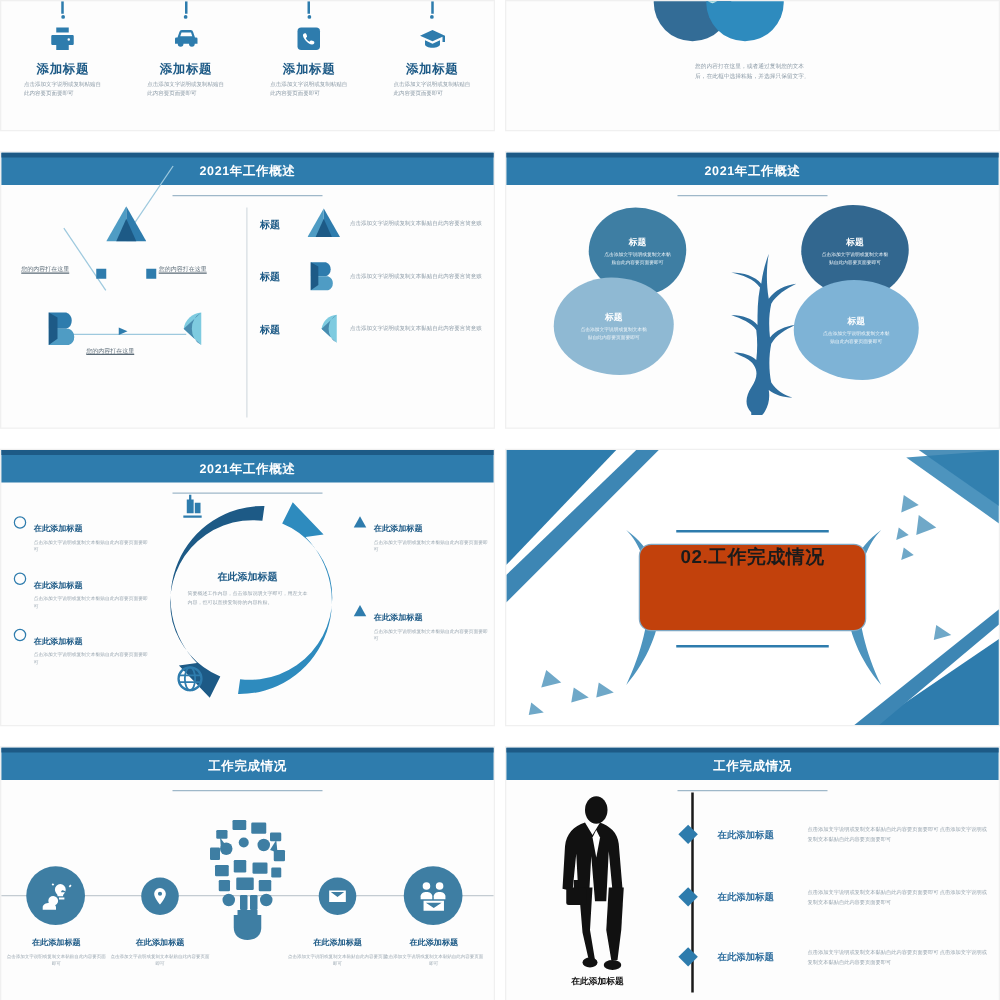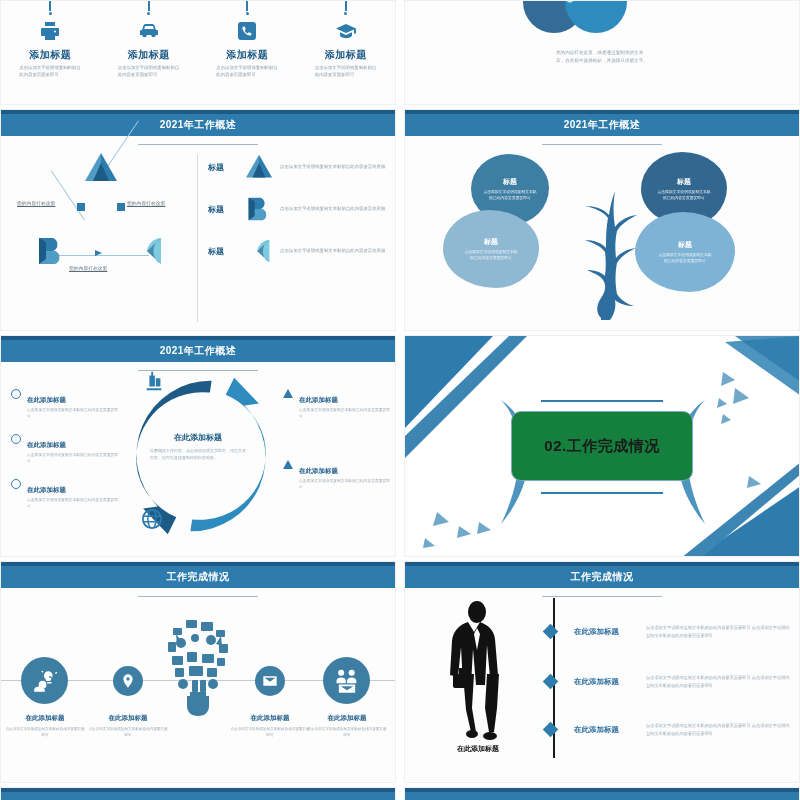--- a/index.html
+++ b/index.html
@@ -7,21 +7,21 @@
   body{
     width:800px;height:800px;overflow:hidden;
     background:#ffffff;
     font-family:"Liberation Sans","DejaVu Sans",sans-serif;
   }
   .grid{
     width:800px;height:800px;
     display:grid;
     grid-template-columns:396px 396px;
     grid-template-rows:105px 222px 222px 222px 40px;
-    gap:4px 8px;
+    gap:16px 8px;
     background:#ffffff;
     box-sizing:border-box;
   }
   .slide{
     position:relative;
     background:#fdfdfd;
     overflow:hidden;
     border:1px solid #f0f0f0;
     box-sizing:border-box;
   }
@@ -92,21 +92,21 @@
   .s5-h{font-size:6.5px;font-weight:bold;color:#1D5A86;}
   .s5-p{font-size:3.8px;color:#9aa7b1;line-height:1.6;margin-top:1px;}
   .s5-center{position:absolute;left:50%;top:96px;transform:translateX(-50%);width:96px;text-align:center;}
   .s5-ch{font-size:8px;font-weight:bold;color:#1D5A86;}
   .s5-cp{font-size:4px;color:#9aa7b1;line-height:1.7;margin-top:5px;text-align:left;}
 
   
   .s6{background:#ffffff;}
   .s6-box{position:absolute;left:50%;top:50%;transform:translate(-50%,-50%);
     width:180px;height:68px;border:1.2px solid #7fa8c4;border-radius:10px;
-    display:flex;align-items:center;justify-content:center;background:#15803d;z-index:5;}
+    display:flex;justify-content:center;background:#c2410c;z-index:5;}
   .s6-title{font-size:15px;font-weight:bold;color:#1b1b1b;letter-spacing:.5px;}
   .s6-rule{position:absolute;left:50%;transform:translateX(-50%);width:122px;height:2px;background:#2E7CAD;}
 
   
   .s7-line{position:absolute;left:0;right:0;top:118px;height:1px;background:#c4ccd2;}
   .s7-node{position:absolute;border-radius:50%;background:#3E7EA3;
     display:flex;align-items:center;justify-content:center;}
   .s7-node svg{fill:#ffffff;}
   .s7-cap{position:absolute;text-align:center;width:80px;}
   .s7-ch{font-size:6.5px;font-weight:bold;color:#1D5A86;}

